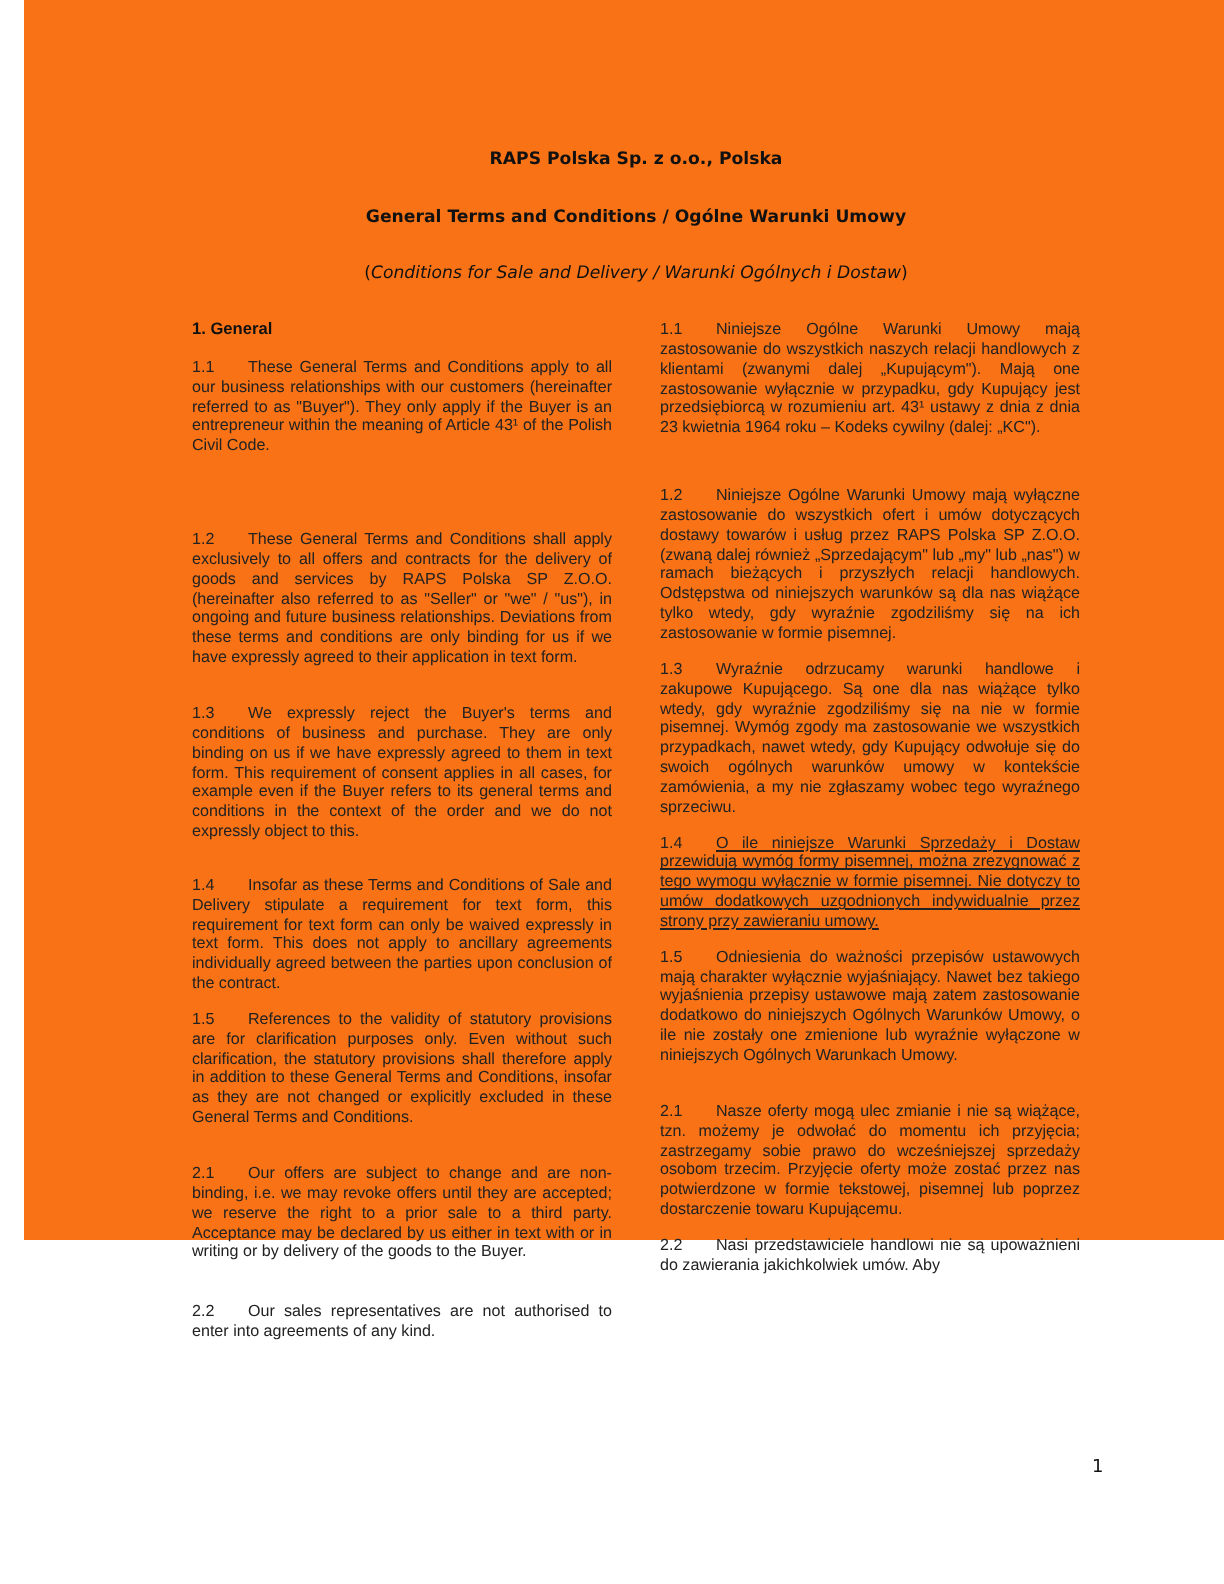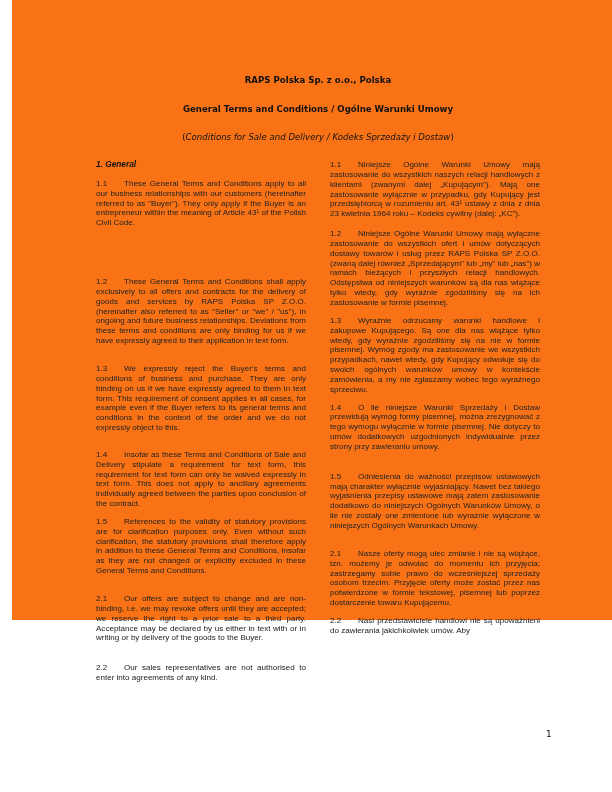--- a/index.html
+++ b/index.html
@@ -6,62 +6,62 @@
     body { width: 612px; height: 792px; position: relative; overflow: hidden; color: #1a1a1a; }
     .page { position: absolute; left: 12px; top: 0; width: 612px; height: 620px; background: #f97316; }
     .hdr { position: absolute; left: 0; width: 612px; text-align: center; font-family: "DejaVu Sans", sans-serif; font-size: 8.6px; color: #111; }
     .h1 { top: 75px; font-weight: bold; }
     .h2 { top: 104px; font-weight: bold; }
     .h3 { top: 132px; font-style: italic; }
     .h3 .par { font-style: normal; }
     .col { position: absolute; top: 160px; width: 210px; font-family: "Liberation Sans", sans-serif; font-size: 8.05px; line-height: 9.85px; color: #222; text-align: justify; }
     .col.left { left: 84px; }
     .col.right { left: 318px; }
-    .sec { font-weight: bold; font-size: 8.3px; margin: 0 0 9px 0; color: #111; font-style: italic; }
+    .sec { font-weight: bold; font-size: 8.3px; margin: 0 0 9px 0; color: #111; }
     .p { margin: 0; }
     .num { display: inline-block; width: 28px; }
     .pageno { position: absolute; left: 534px; top: 729px; font-family: "DejaVu Sans", sans-serif; font-size: 9px; color: #111; }
   </style>
 </head>
 <body>
 
 <div class="page">
 
   <div class="hdr h1">RAPS Polska Sp. z o.o., Polska</div>
   <div class="hdr h2">General Terms and Conditions / Ogólne Warunki Umowy</div>
-  <div class="hdr h3"><span class="par">(</span><span>Conditions for Sale and Delivery / Kodeks Sprzedaży i Dostaw</span><span class="par">)</span></div>
+  <div class="hdr h3"><span class="par">(</span><span>Conditions for Sale and Delivery / Warunki Ogólnych i Dostaw</span><span class="par">)</span></div>
 
   <div class="col left">
     <div class="sec">1. General</div>
 
-    <p class="p" style="margin-bottom:49px;"><span class="num">1.1</span><span>These General Terms and Conditions apply to all our business relationships with our customers (hereinafter referred to as "Buyer"). They only apply if the Buyer is an entrepreneur within the meaning of Article 43¹ of the Polish Civil Code.</span></p>
+    <p class="p" style="margin-bottom:37px;"><span class="num">1.1</span><span>These General Terms and Conditions apply to all our business relationships with our customers (hereinafter referred to as "Buyer"). They only apply if the Buyer is an entrepreneur within the meaning of Article 43¹ of the Polish Civil Code.</span></p>
 
     <p class="p" style="margin-bottom:18px;"><span class="num">1.2</span><span>These General Terms and Conditions shall apply exclusively to all offers and contracts for the delivery of goods and services by RAPS Polska SP Z.O.O. (hereinafter also referred to as "Seller" or "we" / "us"), in ongoing and future business relationships. Deviations from these terms and conditions are only binding for us if we have expressly agreed to their application in text form.</span></p>
 
     <p class="p" style="margin-bottom:17px;"><span class="num">1.3</span><span>We expressly reject the Buyer's terms and conditions of business and purchase. They are only binding on us if we have expressly agreed to them in text form. This requirement of consent applies in all cases, for example even if the Buyer refers to its general terms and conditions in the context of the order and we do not expressly object to this.</span></p>
 
     <p class="p" style="margin-bottom:8px;"><span class="num">1.4</span><span>Insofar as these Terms and Conditions of Sale and Delivery stipulate a requirement for text form, this requirement for text form can only be waived expressly in text form. This does not apply to ancillary agreements individually agreed between the parties upon conclusion of the contract.</span></p>
 
     <p class="p" style="margin-bottom:18px;"><span class="num">1.5</span><span>References to the validity of statutory provisions are for clarification purposes only. Even without such clarification, the statutory provisions shall therefore apply in addition to these General Terms and Conditions, insofar as they are not changed or explicitly excluded in these General Terms and Conditions.</span></p>
 
 
     <p class="p" style="margin-bottom:20px;"><span class="num">2.1</span><span>Our offers are subject to change and are non-binding, i.e. we may revoke offers until they are accepted; we reserve the right to a prior sale to a third party. Acceptance may be declared by us either in text with or in writing or by delivery of the goods to the Buyer.</span></p>
 
     <p class="p"><span class="num">2.2</span><span>Our sales representatives are not authorised to enter into agreements of any kind.</span></p>
   </div>
 
   <div class="col right">
 
-    <p class="p" style="margin-bottom:10px;"><span class="num">1.1</span><span>Niniejsze Ogólne Warunki Umowy mają zastosowanie do wszystkich naszych relacji handlowych z klientami (zwanymi dalej „Kupującym"). Mają one zastosowanie wyłącznie w przypadku, gdy Kupujący jest przedsiębiorcą w rozumieniu art. 43¹ ustawy z dnia z dnia 23 kwietnia 1964 roku – Kodeks cywilny (dalej: „KC").</span></p>
+    <p class="p" style="margin-bottom:24px;"><span class="num">1.1</span><span>Niniejsze Ogólne Warunki Umowy mają zastosowanie do wszystkich naszych relacji handlowych z klientami (zwanymi dalej „Kupującym"). Mają one zastosowanie wyłącznie w przypadku, gdy Kupujący jest przedsiębiorcą w rozumieniu art. 43¹ ustawy z dnia z dnia 23 kwietnia 1964 roku – Kodeks cywilny (dalej: „KC").</span></p>
 
     <p class="p" style="margin-bottom:8px;"><span class="num">1.2</span><span>Niniejsze Ogólne Warunki Umowy mają wyłączne zastosowanie do wszystkich ofert i umów dotyczących dostawy towarów i usług przez RAPS Polska SP Z.O.O. (zwaną dalej również „Sprzedającym" lub „my" lub „nas") w ramach bieżących i przyszłych relacji handlowych. Odstępstwa od niniejszych warunków są dla nas wiążące tylko wtedy, gdy wyraźnie zgodziliśmy się na ich zastosowanie w formie pisemnej.</span></p>
 
     <p class="p" style="margin-bottom:8px;"><span class="num">1.3</span><span>Wyraźnie odrzucamy warunki handlowe i zakupowe Kupującego. Są one dla nas wiążące tylko wtedy, gdy wyraźnie zgodziliśmy się na nie w formie pisemnej. Wymóg zgody ma zastosowanie we wszystkich przypadkach, nawet wtedy, gdy Kupujący odwołuje się do swoich ogólnych warunków umowy w kontekście zamówienia, a my nie zgłaszamy wobec tego wyraźnego sprzeciwu.</span></p>
 
-    <p class="p" style="margin-bottom:20px;"><span class="num">1.4</span><span>O ile niniejsze Warunki Sprzedaży i Dostaw przewidują wymóg formy pisemnej, można zrezygnować z tego wymogu wyłącznie w formie pisemnej. Nie dotyczy to umów dodatkowych uzgodnionych indywidualnie przez strony przy zawieraniu umowy.</span></p>
+    <p class="p" style="margin-bottom:8px;text-decoration:underline;"><span class="num">1.4</span><span>O ile niniejsze Warunki Sprzedaży i Dostaw przewidują wymóg formy pisemnej, można zrezygnować z tego wymogu wyłącznie w formie pisemnej. Nie dotyczy to umów dodatkowych uzgodnionych indywidualnie przez strony przy zawieraniu umowy.</span></p>
 
     <p class="p" style="margin-bottom:18px;"><span class="num">1.5</span><span>Odniesienia do ważności przepisów ustawowych mają charakter wyłącznie wyjaśniający. Nawet bez takiego wyjaśnienia przepisy ustawowe mają zatem zastosowanie dodatkowo do niniejszych Ogólnych Warunków Umowy, o ile nie zostały one zmienione lub wyraźnie wyłączone w niniejszych Ogólnych Warunkach Umowy.</span></p>
 
 
     <p class="p" style="margin-bottom:8px;"><span class="num">2.1</span><span>Nasze oferty mogą ulec zmianie i nie są wiążące, tzn. możemy je odwołać do momentu ich przyjęcia; zastrzegamy sobie prawo do wcześniejszej sprzedaży osobom trzecim. Przyjęcie oferty może zostać przez nas potwierdzone w formie tekstowej, pisemnej lub poprzez dostarczenie towaru Kupującemu.</span></p>
 
     <p class="p"><span class="num">2.2</span><span>Nasi przedstawiciele handlowi nie są upoważnieni do zawierania jakichkolwiek umów. Aby</span></p>
   </div>
 
   <div class="pageno">1</div>

